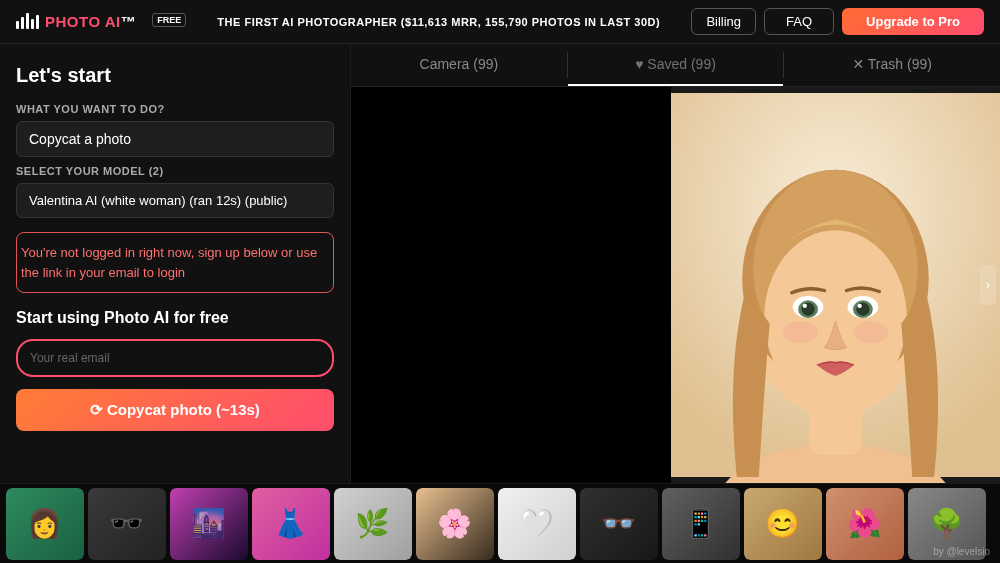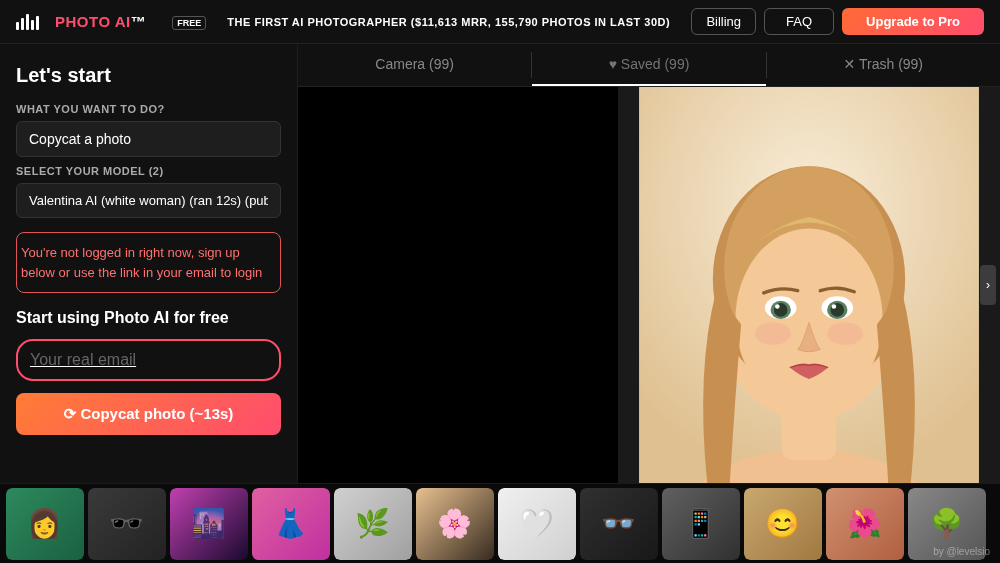--- a/index.html
+++ b/index.html
@@ -17,22 +17,22 @@
       display: flex;
       align-items: center;
       justify-content: space-between;
       background: #111;
       padding: 0 16px;
       height: 44px;
       border-bottom: 1px solid #222;
     }
     .logo {
       display: flex;
-      align-items: flex-end;
-      gap: 16px;
+      align-items: flex-start;
+      gap: 6px;
     }
     .logo-bars {
       display: flex;
       gap: 2px;
       align-items: flex-end;
     }
     .logo-bar {
       width: 3px;
       background: #fff;
       border-radius: 1px;
@@ -100,21 +100,21 @@
     }
 
     
     .main {
       display: flex;
       height: calc(563px - 44px - 80px);
     }
 
     
     .sidebar {
-      width: 298px;
+      width: 351px;
       background: #111;
       padding: 20px 16px;
       flex-shrink: 0;
       border-right: 1px solid #1e1e1e;
     }
     .sidebar-title {
       font-size: 20px;
       font-weight: 700;
       color: #fff;
       margin-bottom: 16px;
@@ -167,24 +167,23 @@
       color: #fff;
       margin-bottom: 12px;
     }
     .email-input {
       width: 100%;
       background: transparent;
       border: 2px solid #ff4d6d;
       color: #fff;
       padding: 10px 12px;
       border-radius: 17px;
-      font-size: 16px;
+      font-size: 12px;
       margin-bottom: 12px;
       outline: none;
-      text-decoration: underline;
     }
     .email-input::placeholder {
       color: #666;
     }
     .btn-copycat {
       width: 100%;
       background: linear-gradient(135deg, #ff7c35, #ff4d6d);
       border: none;
       color: #fff;
       padding: 12px;

